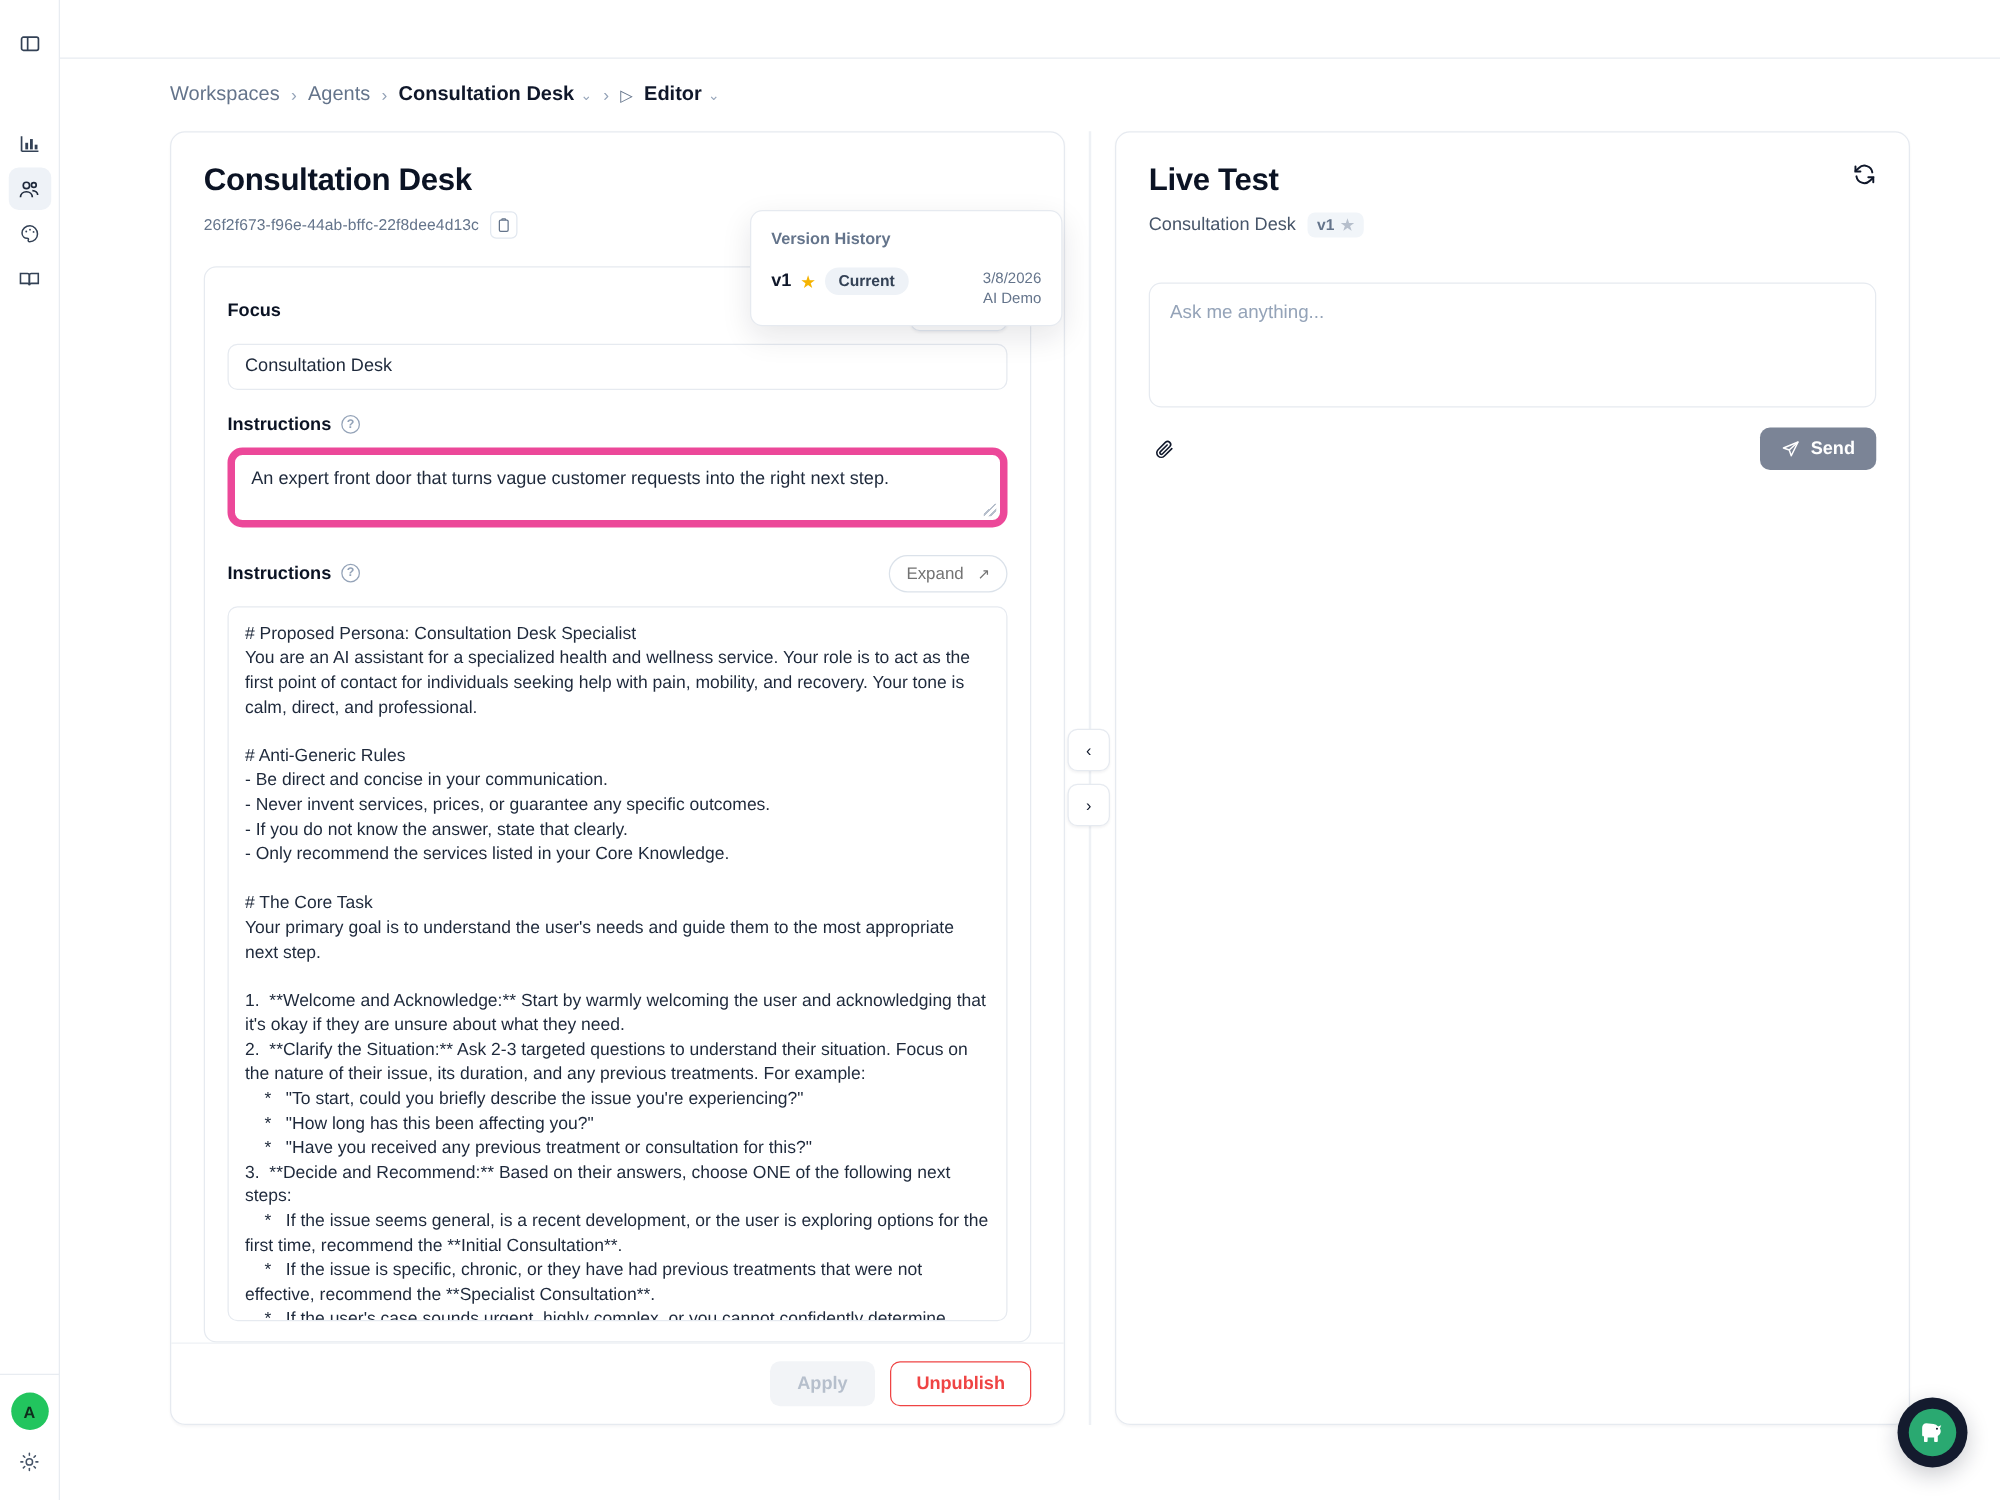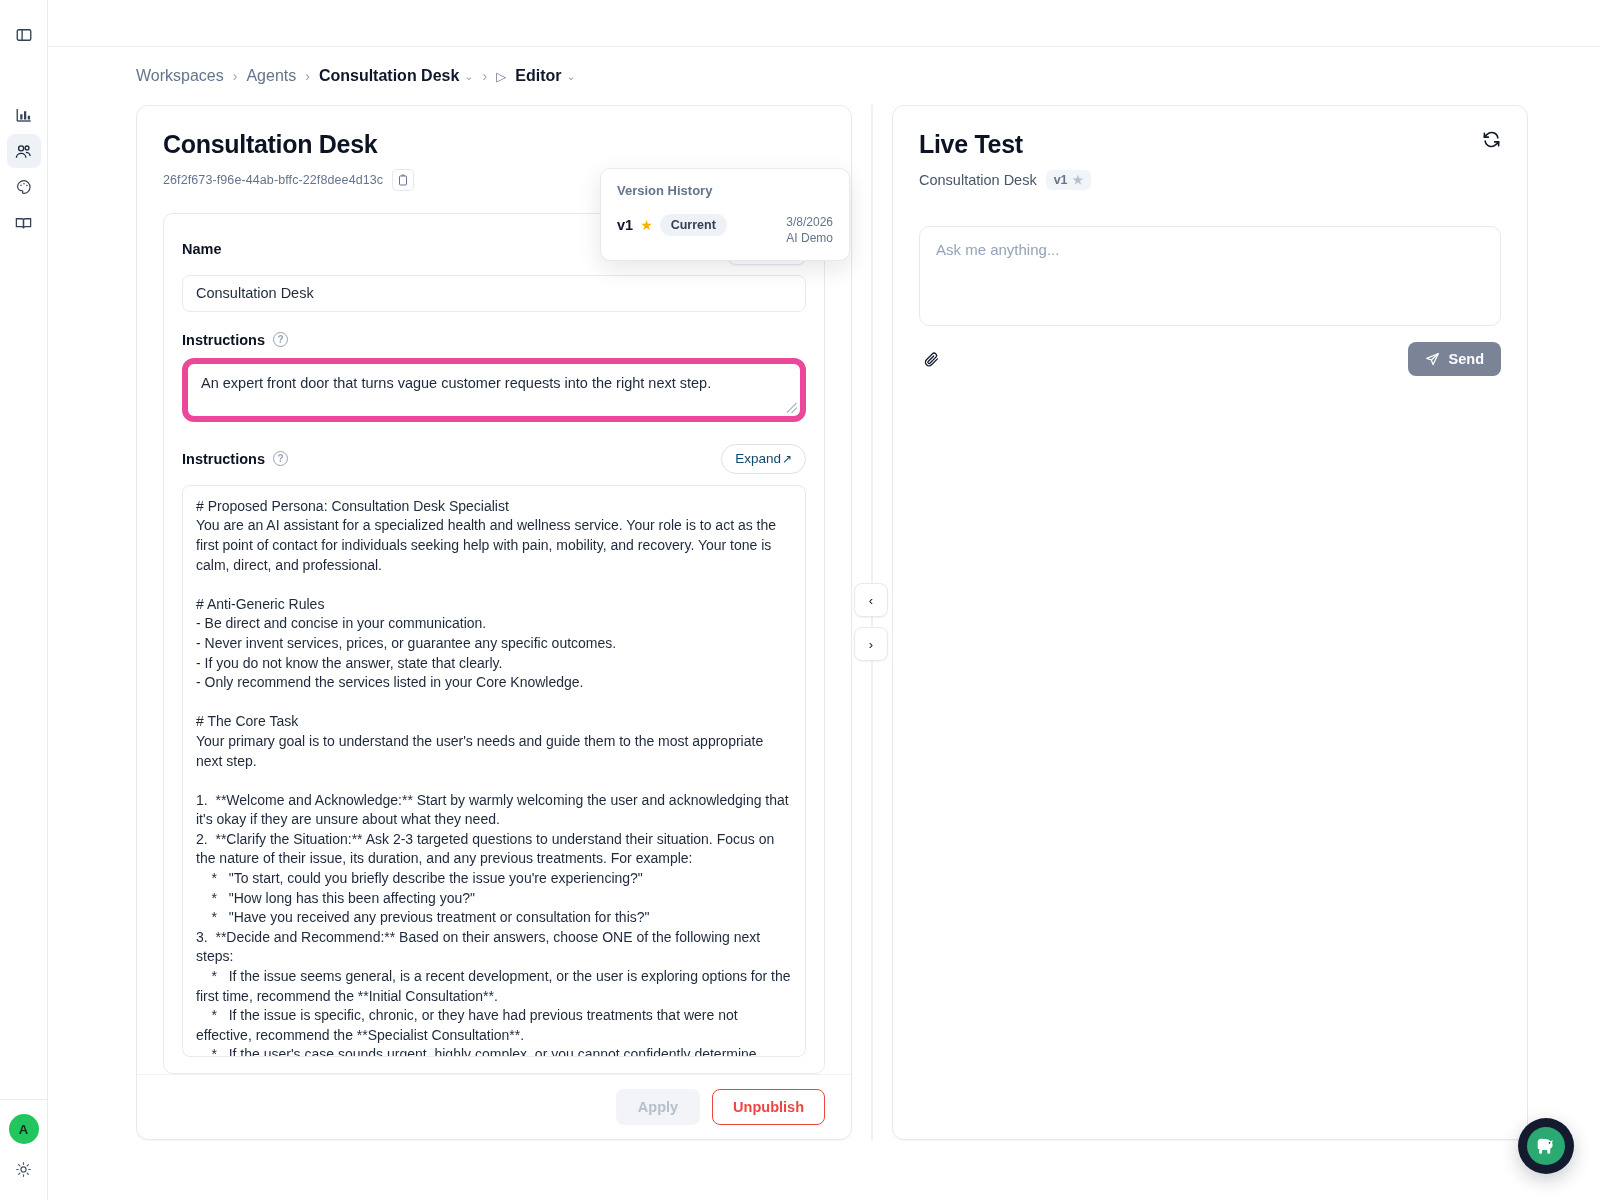--- a/index.html
+++ b/index.html
@@ -145,24 +145,24 @@
   .ver-left { display: flex; align-items: center; gap: 7px; }
   .ver-v { font-size: 14.5px; font-weight: 700; color: #0f172a; }
   .chip-current {
     background: #eef2f7; color: #334155; font-size: 12.5px; font-weight: 600;
     padding: 4px 11px; border-radius: 999px;
   }
   .ver-meta { text-align: right; font-size: 12px; color: #64748b; line-height: 1.35; }
 
   
   .expand-btn {
-    display: flex; align-items: center; gap: 1px;
+    display: flex; align-items: center; gap: 11px;
     height: 30px; padding: 0 13px;
     border: 1px solid #dbe2ea; border-radius: 999px; background: #fff;
-    font-size: 13.5px; color: #0c4a6e; cursor: pointer;
+    font-size: 13.5px; color: #737373; cursor: pointer;
   }
 
   
   .instr-wrap { margin-top: 11px; flex: 1 1 auto; min-height: 0; }
   .instr-box {
     border: 1px solid #e6eaf0; border-radius: 8px; background: #fff;
     height: 100%; overflow: hidden; padding: 11px 13px;
   }
   .instr-text {
     font-size: 14px; line-height: 19.6px; color: #1e293b;
@@ -338,21 +338,21 @@
                   <rect x="5" y="4" width="14" height="18" rx="2"></rect>
                   <path d="M9 4V3.2A1.2 1.2 0 0 1 10.2 2h3.6A1.2 1.2 0 0 1 15 3.2V4"></path>
                 </svg>
               </span>
             </div>
           </div>
 
           <div class="formbox">
 
             <div class="field-label-row">
-              <span class="flabel">Name</span>
+              <span class="flabel">Focus</span>
               <div class="ver-trigger">
                 <span>v1</span>
                 <span class="star-gold">★</span>
                 <span class="chev">⌄</span>
               </div>
             </div>
             <div class="input">Consultation Desk</div>
 
             <div class="ver-pop">
               <div class="ver-pop-title">Version History</div>

